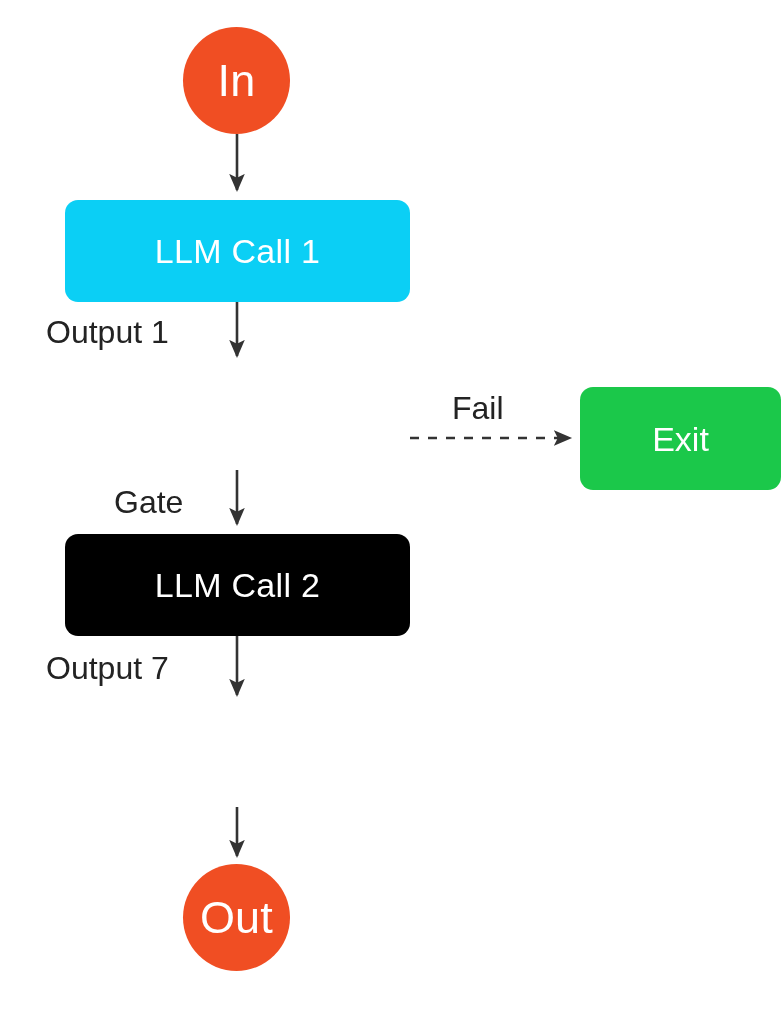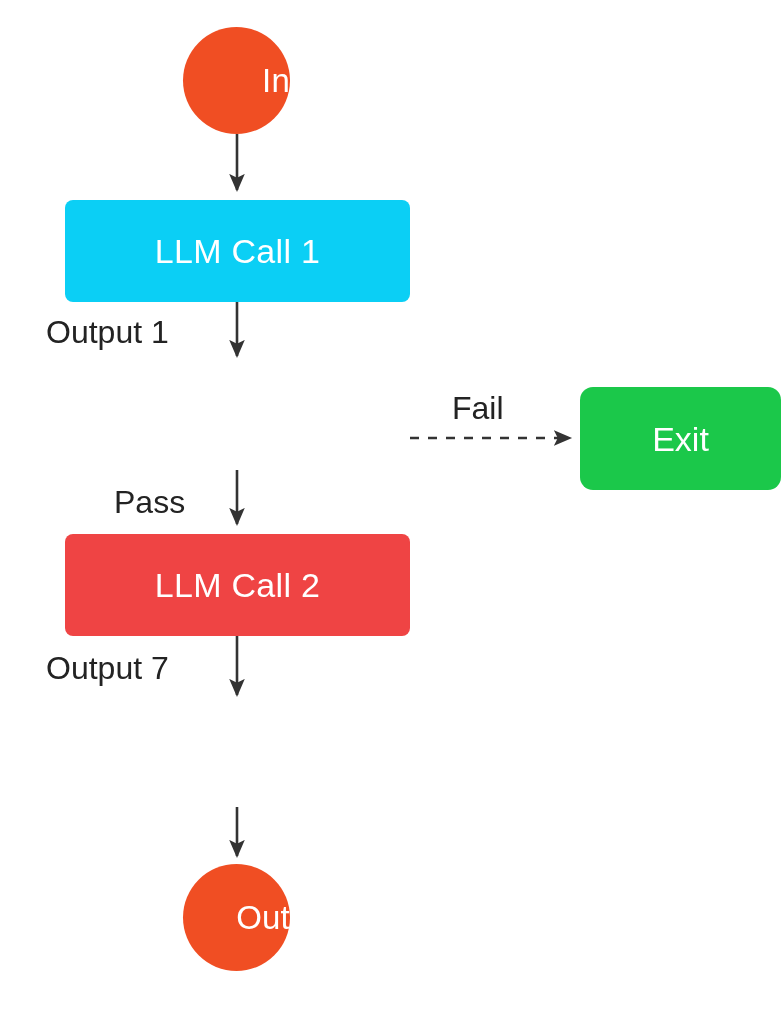--- a/index.html
+++ b/index.html
@@ -25,26 +25,25 @@
     position: absolute;
     display: flex;
     align-items: center;
     justify-content: center;
     box-sizing: border-box;
     color: #ffffff;
     line-height: 1;
   }
   .node-terminal {
     border-radius: 50%;
-    font-size: 33px;
+    font-size: 45px;
     letter-spacing: 0.2px;
-    justify-content: flex-end;
   }
   .node-process {
-    border-radius: 8px;
+    border-radius: 13px;
     font-size: 34px;
     letter-spacing: 0.3px;
   }
   .node-exit {
     border-radius: 13px;
     font-size: 34px;
   }
   .edge-label {
     position: absolute;
     color: #232323;
@@ -101,34 +100,34 @@
 
   <div class="node node-terminal" style="left:183px; top:27px; width:107px; height:107px; background:#F04E23;">
     <span>In</span>
   </div>
 
   <div class="node node-process" style="left:65px; top:200px; width:345px; height:102px; background:#0BCFF5;">
     <span>LLM Call 1</span>
   </div>
 
 
-  <div class="node node-process" style="left:65px; top:534px; width:345px; height:102px; background:#ef4444;">
+  <div class="node node-process" style="left:65px; top:534px; width:345px; height:102px; background:#000000;">
     <span>LLM Call 2</span>
   </div>
 
 
   <div class="node node-terminal" style="left:183px; top:864px; width:107px; height:107px; background:#F04E23;">
     <span>Out</span>
   </div>
 
   <div class="node node-exit" style="left:580px; top:387px; width:201px; height:103px; background:#1BC84A;justify-content:center;">
     <span>Exit</span>
   </div>
 
   <div class="edge-label" style="left:46px; top:316px;">Output 1</div>
 
-  <div class="edge-label" style="left:114px; top:486px;">Pass</div>
+  <div class="edge-label" style="left:114px; top:486px;">Gate</div>
 
   <div class="edge-label" style="left:46px; top:652px;">Output 7</div>
 
   <div class="edge-label" style="left:452px; top:392px;">Fail</div>
 
 </div>
 
 </body></html>

